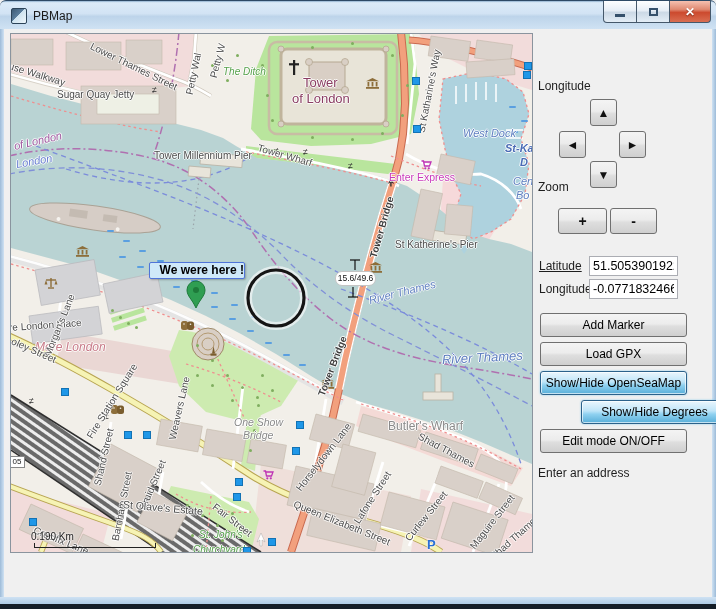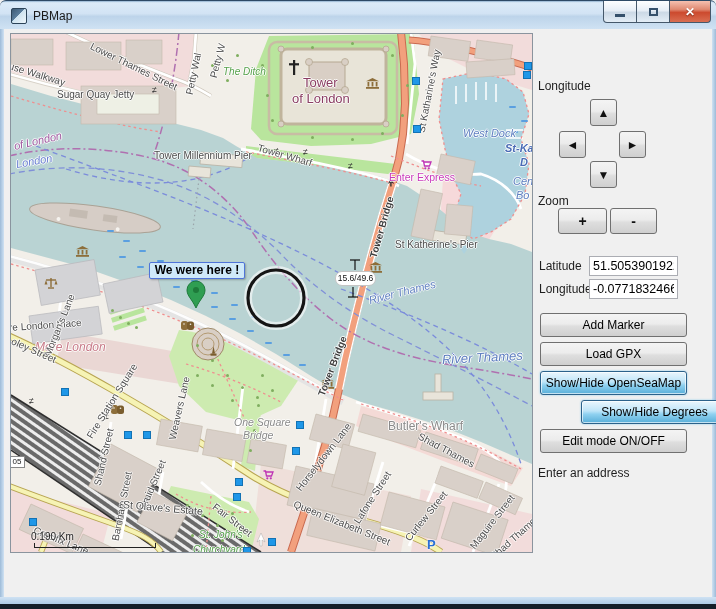--- a/index.html
+++ b/index.html
@@ -47,21 +47,21 @@
   .lb.wat{font-size:11px;font-style:italic;color:#5f7fc0;}
   .lb.wat-b{font-size:11px;font-style:italic;font-weight:bold;color:#4a6bb5;}
   .lb.wat-lg{font-size:13px;font-style:italic;color:#5f7fc0;}
   .lb.bp{font-size:11px;font-style:italic;color:#a05aa0;}
   .lb.bb{font-size:11px;font-style:italic;color:#6a7fd2;}
   .lb.shop{font-size:10.5px;color:#c93bbb;}
   .lb.gri{font-size:10.5px;font-style:italic;color:#8a8a8a;}
   .lb.gr{font-size:12px;color:#8a8a8a;}
   .lb.est{font-size:10.5px;color:#4d4d4d;}
   .tooltip{position:absolute;left:138px;top:228px;width:96px;height:17px;line-height:15px;
-    background:#cfe9f9;border:1px solid #4f74d8;text-align:center;font-size:12px;font-weight:bold;
+    background:#cfe9f9;border:1px solid #4f74d8;text-align:right;font-size:12px;font-weight:bold;
     color:#000;border-radius:2px;box-shadow:1px 1px 2px rgba(0,0,0,.25);}
   .clearance{position:absolute;left:324px;top:237px;width:41px;height:15px;background:#fff;
     border:1px solid #c4c4c4;border-radius:7px;font-size:8.5px;line-height:13px;text-align:center;color:#111;}
   .bmk{position:absolute;width:8px;height:8px;background:#1f97e8;border:1px solid #1272b4;}
   .micon{position:absolute;pointer-events:none;}
   .gate{font-size:9px;color:#333;}
   .pkg{font-size:13px;font-weight:bold;color:#2a6fd4;
        text-shadow:0 0 2px #fff,0 0 2px #fff;}
   .refbadge{position:absolute;left:-2px;top:422px;width:16px;height:12px;background:#fff;
     border:1px solid #888;font-size:8px;text-align:center;line-height:10px;color:#222;}
@@ -521,21 +521,21 @@
         <span class="lb st" style="left: 36px; top: 316px; transform: rotate(-68deg);">Morgan's Lane</span>
         <span class="lb st" style="left: 1px; top: 301px; transform: rotate(24deg);">oley Street</span>
         <span class="lb st" style="left: 78px; top: 398px; transform: rotate(-58deg);">Fire Station Square</span>
         <span class="lb st" style="left: 86px; top: 446px; transform: rotate(-77deg);">Shand Street</span>
         <span class="lb st" style="left: 104px; top: 501px; transform: rotate(-79deg);">Barnham Street</span>
         <span class="lb st" style="left: 131px; top: 470px; transform: rotate(-67deg);">Druid Street</span>
         <span class="lb st" style="left: 161px; top: 400px; transform: rotate(-77deg);">Weavers Lane</span>
         <span class="lb est" style="left: 112px; top: 464px; transform: rotate(5deg);">St Olave's Estate</span>
         <span class="lb st" style="left: 23px; top: 490px; transform: rotate(22deg);">Crucifix Lane</span>
         <span class="lb st" style="left: 203px; top: 466px; transform: rotate(38deg);">Fair Street</span>
-        <span class="lb gri" style="left: 223px; top: 382px; transform: rotate(0deg);">One Square</span>
+        <span class="lb gri" style="left: 223px; top: 382px; transform: rotate(0deg);">One Show</span>
         <span class="lb gri" style="left: 232px; top: 395px; transform: rotate(0deg);">Bridge</span>
         <span class="lb st" style="left: 287px; top: 450px; transform: rotate(-52deg);">Horselydown Lane</span>
         <span class="lb st" style="left: 283px; top: 464px; transform: rotate(22deg);">Queen Elizabeth Street</span>
         <span class="lb st" style="left: 345px; top: 483px; transform: rotate(-57deg);">Lafone Street</span>
         <span class="lb gr" style="left: 377px; top: 385px; transform: rotate(0deg);">Butler's Wharf</span>
         <span class="lb st" style="left: 408px; top: 396px; transform: rotate(28deg);">Shad Thames</span>
         <span class="lb st" style="left: 396px; top: 500px; transform: rotate(-51deg);">Curlew Street</span>
         <span class="lb st" style="left: 461px; top: 508px; transform: rotate(-52deg);">Maguire Street</span>
         <span class="lb st" style="left: 481px; top: 518px; transform: rotate(-42deg);">Shad Thames</span>
         <span class="lb grn" style="left: 188px; top: 495px; transform: rotate(0deg);">St. John's</span>
@@ -571,25 +571,25 @@
     <div class="scalebar">0.190 Km</div>
     <div class="scaleline"></div>
   </div>
 
   <div class="plabel" style="left:538px;top:79px;">Longitude</div>
   <div class="abtn" style="left:590px;top:99px;">▲</div>
   <div class="abtn" style="left:559px;top:131px;">◄</div>
   <div class="abtn" style="left:619px;top:131px;">►</div>
   <div class="abtn" style="left:590px;top:161px;">▼</div>
 
-  <div class="plabel" style="left:538px;top:194px;">Zoom</div>
+  <div class="plabel" style="left:538px;top:180px;">Zoom</div>
   <div class="zbtn" style="left:558px;top:208px;width:49px;">+</div>
   <div class="zbtn" style="left:610px;top:208px;width:47px;">-</div>
 
-  <div class="plabel" style="left:539px;top:259px;">Latitude</div>
+  <div class="plabel" style="left:539px;top:259px;text-decoration:underline;">Latitude</div>
   <input class="tbox" style="left: 589px; top: 256px; width: 89px;" value="51.5053901922">
   <div class="plabel" style="left:539px;top:282px;">Longitude</div>
   <input class="tbox" style="left: 589px; top: 279px; width: 89px;" value="-0.0771832466">
 
   <div id="panel-buttons">
       <div class="pbtn" style="top: 313px;">Add Marker</div>
       <div class="pbtn" style="top: 342px;">Load GPX</div>
       <div class="pbtn blue" style="top: 371px;">Show/Hide OpenSeaMap</div>
       <div class="pbtn blue" style="top: 400px; margin-left: 41px;">Show/Hide Degrees</div>
       <div class="pbtn" style="top: 429px;">Edit mode ON/OFF</div>

